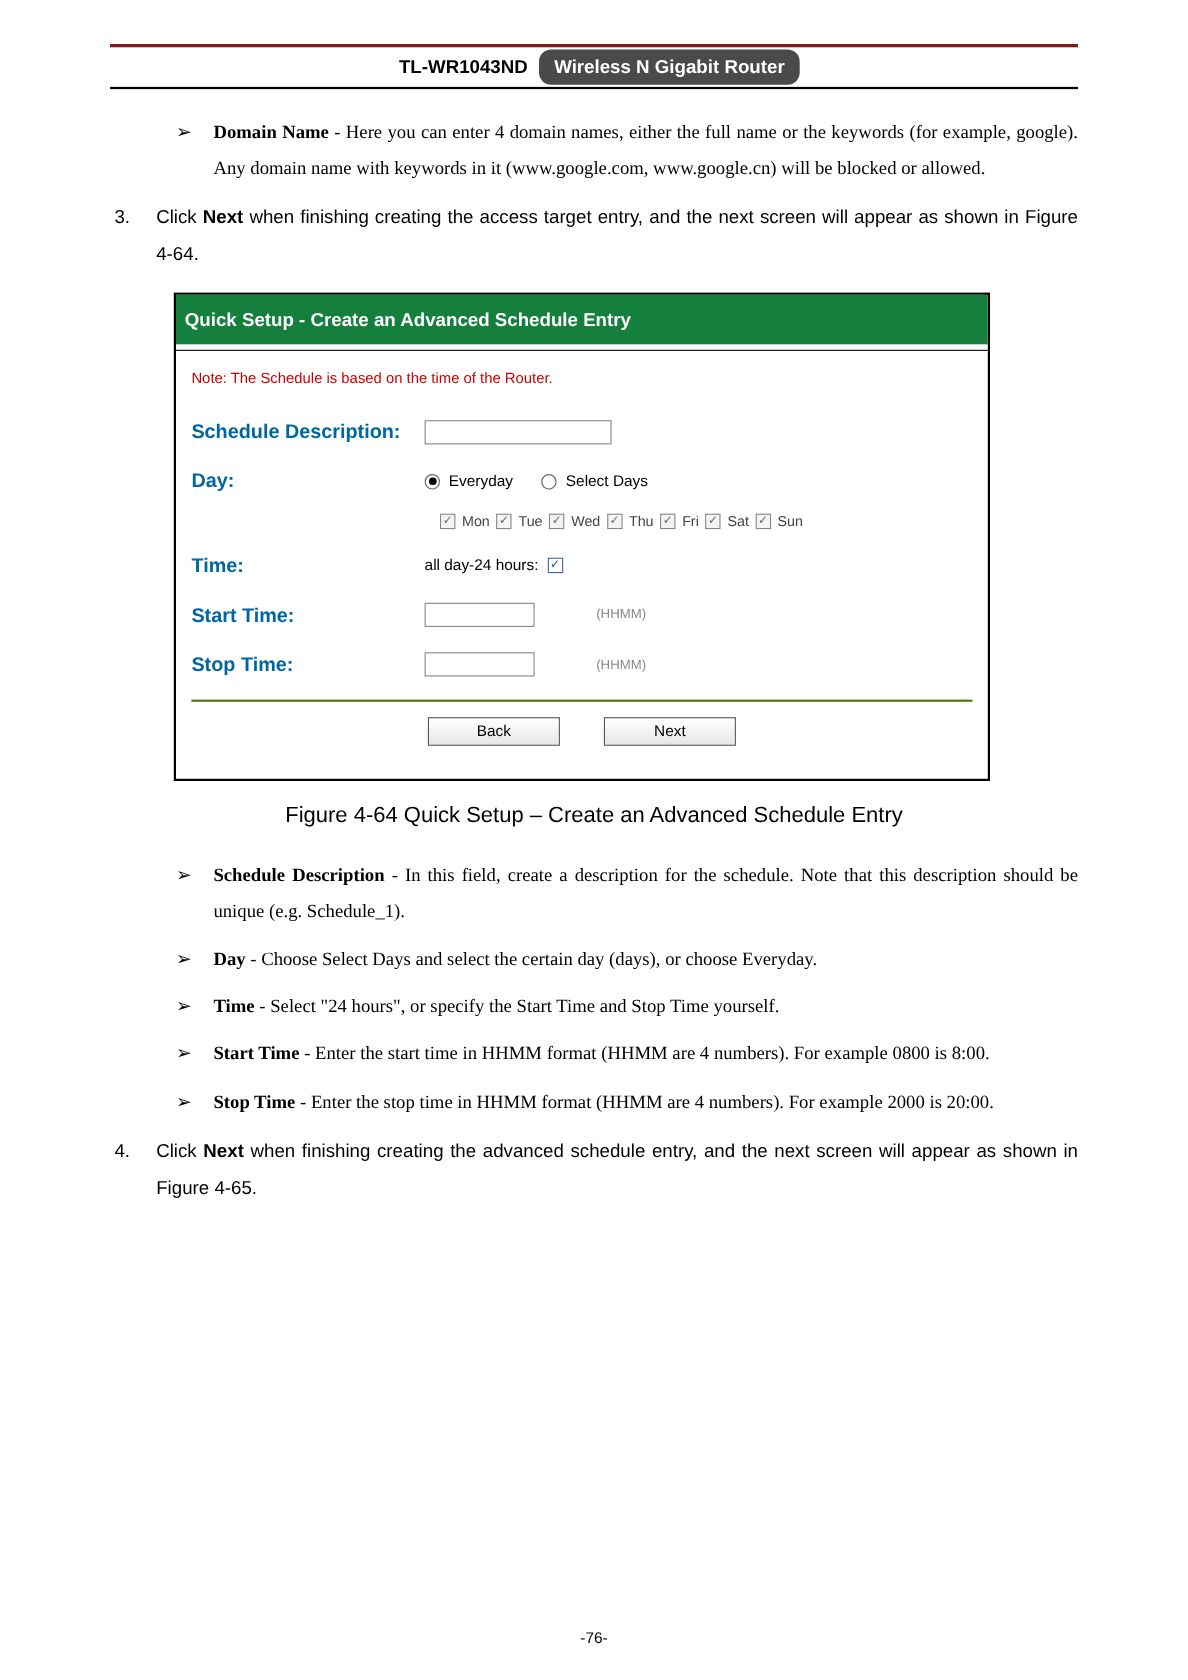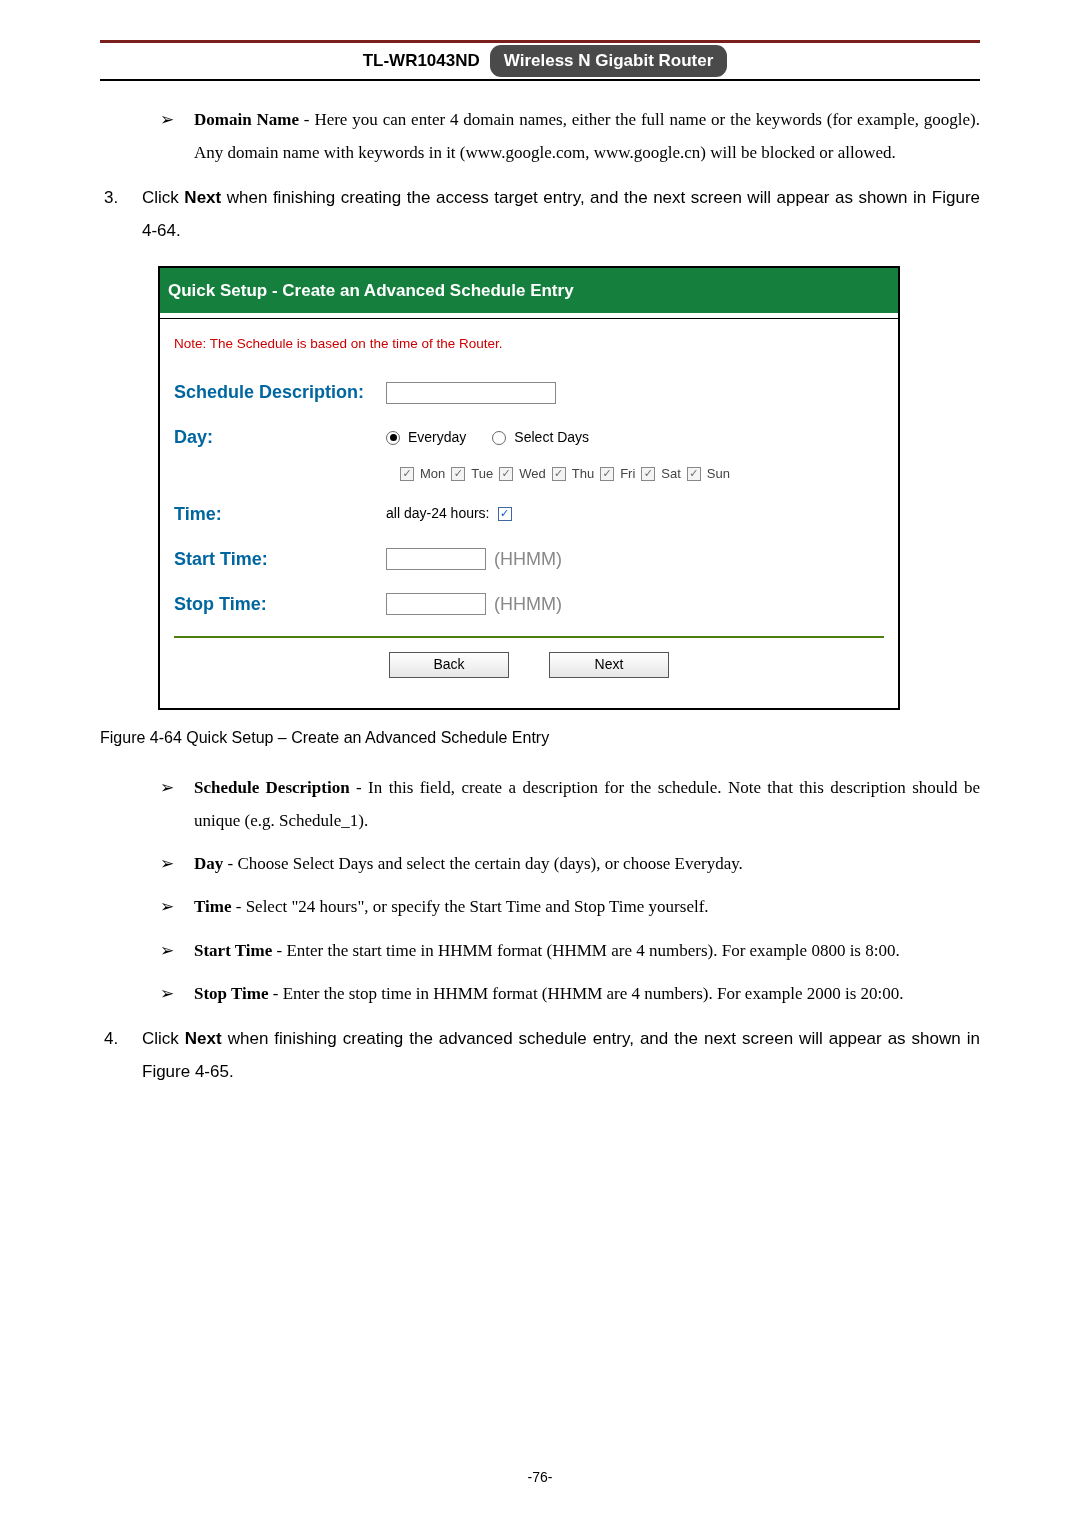--- a/index.html
+++ b/index.html
@@ -27,32 +27,32 @@
   .figbox { border: 2px solid #000; width: 742px; background: #fff; }
   .fig-title { background: #15803d; color: #fff; font-weight: bold; font-size: 17px; padding: 6px 8px; }
   .fig-gap1 { border-bottom: 1px solid #000; height: 6px; }
   .fig-body { padding: 12px 14px 30px 14px; font-family: Arial, sans-serif; font-size: 14px; color: #000; }
   .fig-note { color: #c00; font-size: 13.5px; margin-bottom: 18px; }
   .fig-row { display: flex; align-items: center; margin-bottom: 10px; }
   .fig-label { width: 212px; color: #0066a0; font-size: 18px; padding-right: 14px; font-weight: bold; }
   .fig-ctrl { flex: 1; display: flex; align-items: center; gap: 8px; flex-wrap: wrap; color: #000; }
   .txtin { border: 1px solid #888; height: 22px; width: 170px; background: #fff; font-size: 13px; padding: 0 4px; }
   .txtin.small { width: 100px; text-align: center; }
-  .hint { color: #888; font-size: 18px; }
+  .hint { color: #888; font-size: 12px; margin-left: 48px; }
   .radio { width: 14px; height: 14px; border: 1px solid #666; border-radius: 50%; display: inline-flex; align-items: center; justify-content: center; }
   .radio.checked::after { content: ""; width: 7px; height: 7px; background: #000; border-radius: 50%; display: block; }
   .cbx { width: 14px; height: 14px; border: 1px solid #888; display: inline-flex; align-items: center; justify-content: center; font-size: 11px; color: #6a6a6a; background: #f4f4f4; }
   .cbx.on { color: #0a58ca; background: #fff; border-color: #4067a0; }
   .dayline { margin-left: 226px; display: flex; align-items: center; gap: 6px; flex-wrap: wrap; margin-top: -4px; margin-bottom: 10px; color: #444; font-size: 13px; }
   .btnrow { border-top: 2px solid #4d7c0f; margin-top: 14px; padding-top: 14px; display: flex; justify-content: center; gap: 40px; }
   .btn { width: 120px; height: 26px; border: 1px solid #555; background: linear-gradient(#fff,#e6e6e6); font-size: 14px; display: inline-flex; align-items: center; justify-content: center; cursor: pointer; }
 
-  .caption { text-align: left; font-size: 16px; margin: 12px 0 18px 0; }
-
-  .footer { position: absolute; bottom: 42px; left: 0; right: 0; text-align: center; font-size: 14px; color: #000; }
+  .caption { text-align: center; font-size: 20px; margin: 12px 0 18px 0; }
+
+  .footer { position: absolute; bottom: 30px; left: 0; right: 0; text-align: center; font-size: 14px; color: #000; }
 </style>
 </head>
 <body>
 
 <div class="page">
 
   <div class="topbar"></div>
   <div class="hdrrow">
     <div class="model">TL-WR1043ND</div>
     <div class="product">Wireless N Gigabit Router</div>

